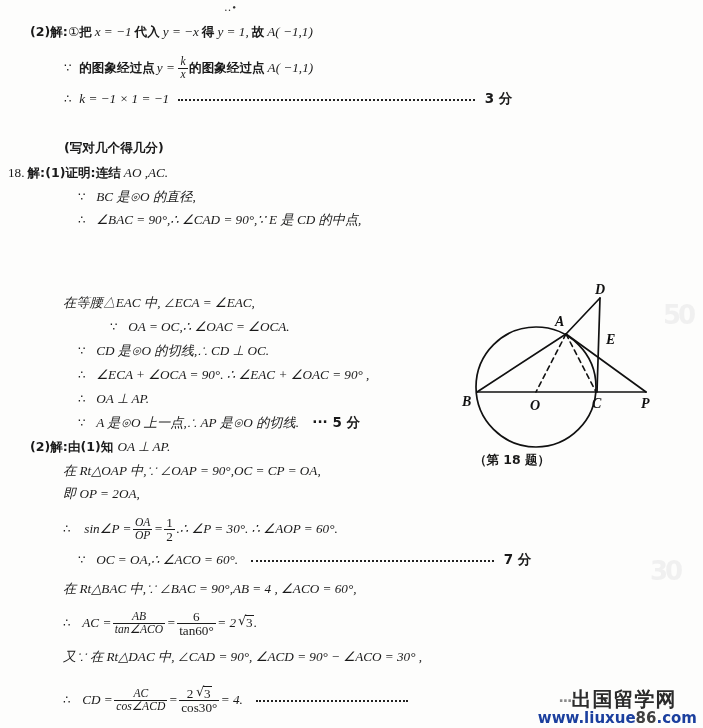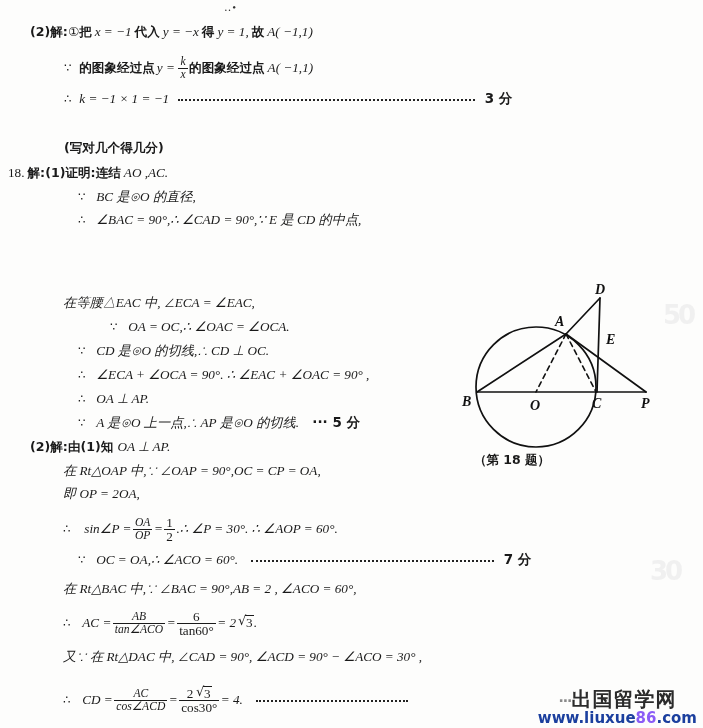--- a/index.html
+++ b/index.html
@@ -56,21 +56,21 @@
   #footer-watermark .cn {
     font-family:"DejaVu Sans","Liberation Sans",sans-serif;
     font-size:20px; color:#2b2b2b; letter-spacing:1px; font-weight:700;
     line-height:1.05;
   }
   #footer-watermark .cn .lead { color:#8a8a8a; font-size:14px; letter-spacing:-1px; }
   #footer-watermark .url {
     font-family:"DejaVu Sans","Liberation Sans",sans-serif;
     font-size:15px; font-weight:bold; color:#1b3f9e; line-height:1.1; letter-spacing:0px;
   }
-  #footer-watermark .url .hl { color:#8b5cf6; }
+  #footer-watermark .url .hl { color:#404040; }
 
   
   #diagram { position:absolute; left:440px; top:282px; width:220px; height:190px; }
   #diagram svg { display:block; }
   .dlabel { font-family:"Liberation Serif", serif; font-style:italic; font-weight:bold; font-size:14px; fill:#111; }
   #fig-caption { position:absolute; left:474px; top:452px;
                  font-family:"DejaVu Sans","Liberation Sans",sans-serif;
                  font-weight:bold; font-size:12.5px; color:#1a1a1a; white-space:nowrap; }
 </style>
 </head>
@@ -155,21 +155,21 @@
   </div>
 
   <div class="line" style="left:78px; top:553px;">
     <span class="sym">∵</span>
     <span class="ital" style="margin-left:7px">OC = OA,∴  ∠ACO = 60°.</span>
     <span class="dots" style="width:243px; margin-left:10px;"></span>
     <span class="score" style="margin-left:6px">7 分</span>
   </div>
 
   <div class="line" style="left:63px; top:582px;">
-    <span class="ital">在 Rt△BAC 中,∵  ∠BAC = 90°,AB = 2 , ∠ACO = 60°,</span>
+    <span class="ital">在 Rt△BAC 中,∵  ∠BAC = 90°,AB = 4 , ∠ACO = 60°,</span>
   </div>
 
   <div class="line" style="left:63px; top:610px;">
     <span class="sym">∴</span>
     <span class="ital" style="margin-left:8px">AC =</span><span class="frac"><span class="n ital">AB</span><span class="d ital">tan∠ACO</span></span><span class="ital">=</span><span class="frac"><span class="n num">6</span><span class="d num">tan60°</span></span><span class="ital">= 2</span><span class="sqrt num" style="margin-left:2px"><span>3</span></span><span class="num">.</span>
   </div>
 
   <div class="line" style="left:63px; top:650px;">
     <span class="ital">又∵  在 Rt△DAC 中, ∠CAD = 90°, ∠ACD = 90° − ∠ACO = 30° ,</span>
   </div>

